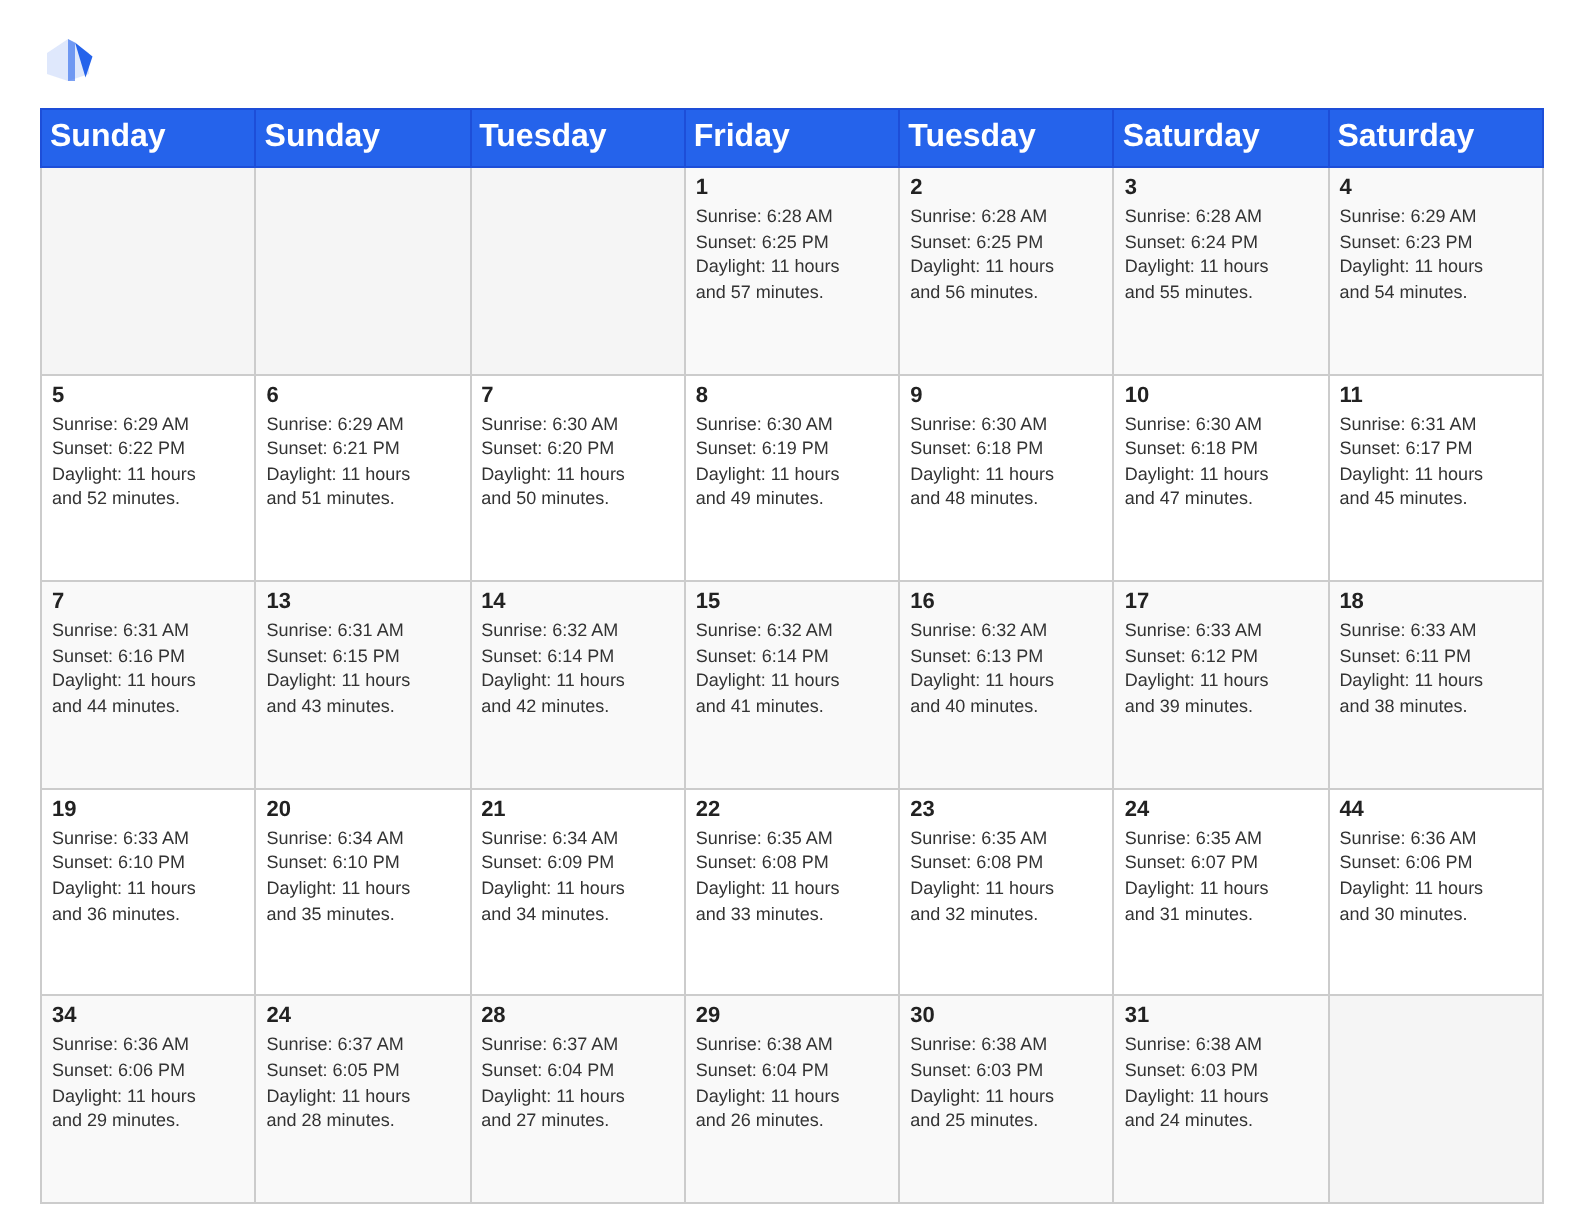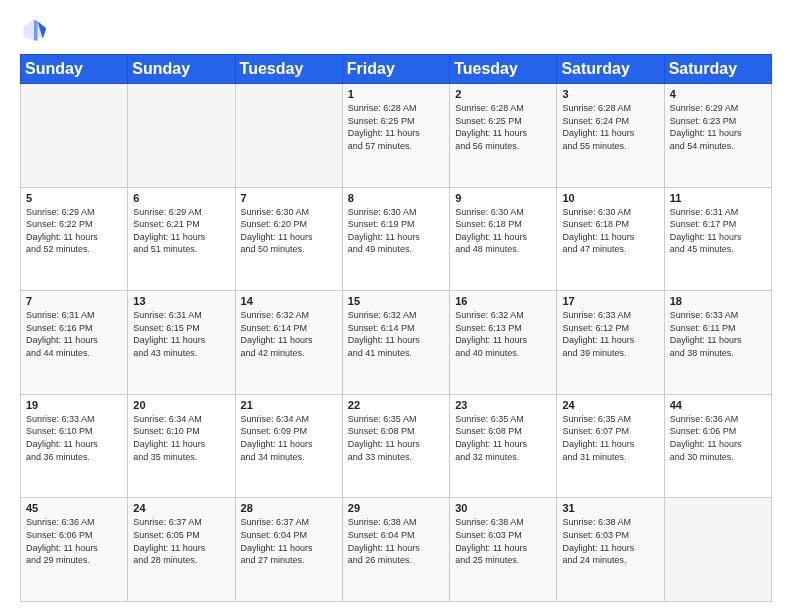--- a/index.html
+++ b/index.html
@@ -316,21 +316,21 @@
           <td>
             <span class="day-number">44</span>
             <div class="cell-info" style="white-space: pre-line;">Sunrise: 6:36 AM
 Sunset: 6:06 PM
 Daylight: 11 hours
 and 30 minutes.</div>
           </td>
         </tr>
         <tr>
           <td>
-            <span class="day-number">45</span>
+            <span class="day-number">34</span>
             <div class="cell-info" style="white-space: pre-line;">Sunrise: 6:36 AM
 Sunset: 6:06 PM
 Daylight: 11 hours
 and 29 minutes.</div>
           </td>
           <td>
             <span class="day-number">24</span>
             <div class="cell-info" style="white-space: pre-line;">Sunrise: 6:37 AM
 Sunset: 6:05 PM
 Daylight: 11 hours

